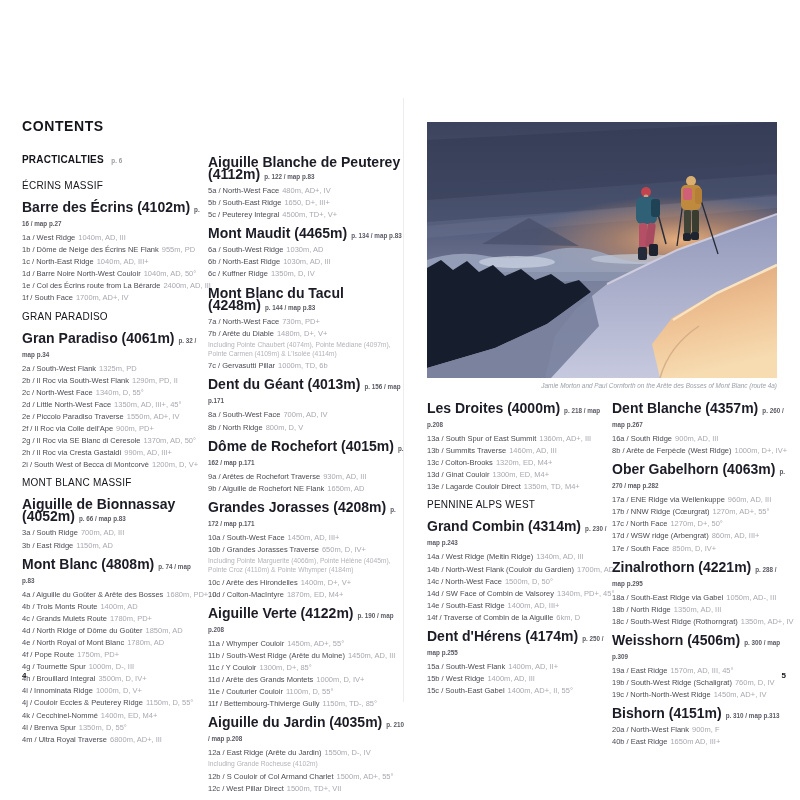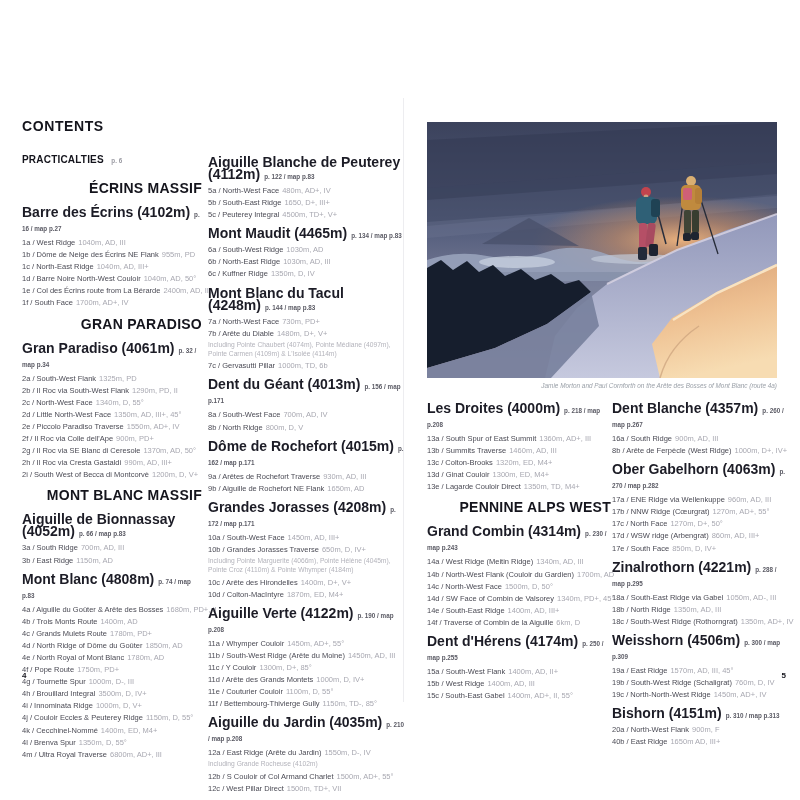--- a/index.html
+++ b/index.html
@@ -7,21 +7,21 @@
   .gutter{position:absolute;left:403px;top:98px;width:1px;height:604px;background:#ededf0;}
   .col{position:absolute;}
   #col0{left:22px;top:118px;width:180px;}
   #col1{left:208px;top:152px;width:197px;}
   #col2{left:427px;top:398px;width:184px;}
   #col3{left:612px;top:398px;width:176px;}
   .contents-title{font-size:14px;font-weight:700;letter-spacing:.6px;margin:0 0 15px 0;color:#14141c;}
   .practicalities{margin:0 0 13px 0;}
   .practicalities .lbl{font-size:10px;font-weight:700;letter-spacing:.2px;color:#14141c;}
   .practicalities .pref{font-size:6.3px;font-weight:700;color:#9a9aa2;margin-left:3px;}
-  .section-header{font-size:14px;font-weight:700;letter-spacing:.25px;color:#14141c;margin:6px 0 10px 0;text-align:right;}
+  .section-header{font-size:10px;font-weight:400;letter-spacing:.25px;color:#14141c;margin:6px 0 10px 0;}
   .peak{margin:0 0 6px 0;}
   .peak-header{line-height:11px;margin:4px 0 3px 0;}
   .peak-name{font-size:14px;font-weight:700;color:#1c1c26;}
   .peak-pageref{font-size:6.3px;font-weight:700;color:#5a5a64;margin-left:4px;}
   .route{font-size:7.5px;line-height:12.1px;color:#4b4b55;white-space:nowrap;}
   .route .route-stats{color:#a8a8b1;margin-left:3px;}
   .note{font-size:6.7px;line-height:8.8px;color:#b3b3bb;margin:1px 0 2px 0;}
   .photo-wrap{position:absolute;left:427px;top:122px;width:350px;height:256px;}
   .photo-wrap svg{display:block;}
   .photo-caption{position:absolute;left:427px;top:382px;width:350px;text-align:right;font-size:6.4px;font-style:italic;color:#9aa0a8;}

